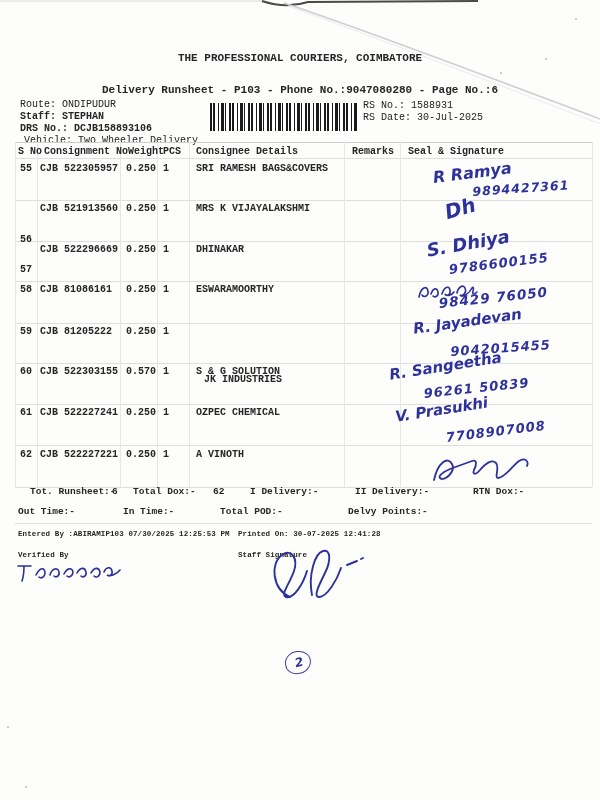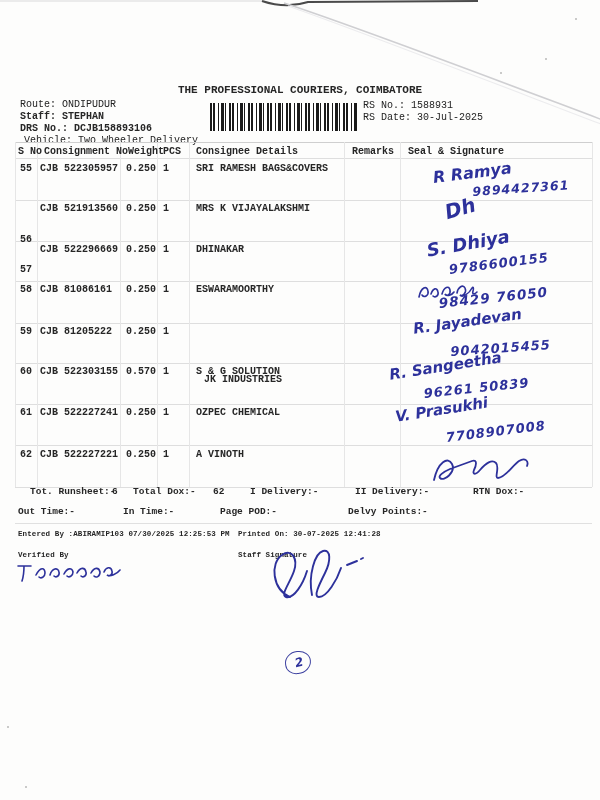--- a/index.html
+++ b/index.html
@@ -35,21 +35,22 @@
     <path d="M262 1 Q286 9 308 2 L478 1" stroke="#4a4a4a" stroke-width="2" fill="none"></path>
     <path d="M284 3 C360 28 470 70 608 122" stroke="#cfcfd2" stroke-width="1.6" fill="none"></path>
     <path d="M288 6 C362 32 470 74 606 126" stroke="#ececee" stroke-width="1.2" fill="none"></path>
   </svg>
   <div class="speck" style="left:545px;top:58px;"></div>
   <div class="speck" style="left:500px;top:72px;"></div>
   <div class="speck" style="left:575px;top:18px;"></div>
   <div class="speck" style="left:25px;top:786px;"></div>
   <div class="speck" style="left:7px;top:726px;"></div>
 
-  <div class="abs print t11 center" style="top:52px;margin-top:32px;">THE PROFESSIONAL COURIERS, COIMBATORE</div>
+  <div class="abs print t11 center" style="top:52px;">THE PROFESSIONAL COURIERS, COIMBATORE</div>
+  <div class="abs print t11 center" style="top:84px;">Delivery Runsheet - P103 - Phone No.:9047080280 - Page No.:6</div>
 
   <div class="abs t10" style="left:20px;top:99px;">Route: ONDIPUDUR</div>
   <div class="abs print t10" style="left:20px;top:111px;">Staff: STEPHAN</div>
   <div class="abs print t10" style="left:20px;top:123px;">DRS No.: DCJB158893106</div>
   <div class="abs t10" style="left:24px;top:135px;">Vehicle: Two Wheeler Delivery</div>
 
   <div class="barcode" style="left:210px;top:103px;width:147px;height:28px;"></div>
 
   <div class="abs t10" style="left:363px;top:100px;">RS No.: 1588931</div>
   <div class="abs t10" style="left:363px;top:112px;">RS Date: 30-Jul-2025</div>
@@ -184,21 +185,21 @@
     <span class="abs print t95" style="left:18px;top:486px;margin-left:12px;">Tot. Runsheet:-</span>
     <span class="abs print t95" style="left:112px;top:486px;">6</span>
     <span class="abs print t95" style="left:133px;top:486px;">Total Dox:-</span>
     <span class="abs print t95" style="left:213px;top:486px;">62</span>
     <span class="abs print t95" style="left:250px;top:486px;">I Delivery:-</span>
     <span class="abs print t95" style="left:355px;top:486px;">II Delivery:-</span>
     <span class="abs print t95" style="left:473px;top:486px;">RTN Dox:-</span>
 
     <span class="abs print t95" style="left:18px;top:506px;">Out Time:-</span>
     <span class="abs print t95" style="left:123px;top:506px;">In Time:-</span>
-    <span class="abs print t95" style="left:220px;top:506px;">Page POD:-</span>
+    <span class="abs print t95" style="left:220px;top:506px;">Total POD:-</span>
     <span class="abs print t95" style="left:300px;top:506px;margin-left:48px;">Delvy Points:-</span>
   </div>
 
   <div class="grid-h" style="left:15px;top:523px;width:577px;background:#e0e0e0;"></div>
 
   <div>
     <span class="abs print t75" style="left:18px;top:530px;">Entered By :ABIRAMIP103 07/30/2025 12:25:53 PM</span>
     <span class="abs print t75" style="left:238px;top:530px;">Printed On: 30-07-2025 12:41:28</span>
     <span class="abs print t75" style="left:18px;top:551px;">Verified By</span>
     <span class="abs print t75" style="left:238px;top:551px;">Staff Signature</span>

